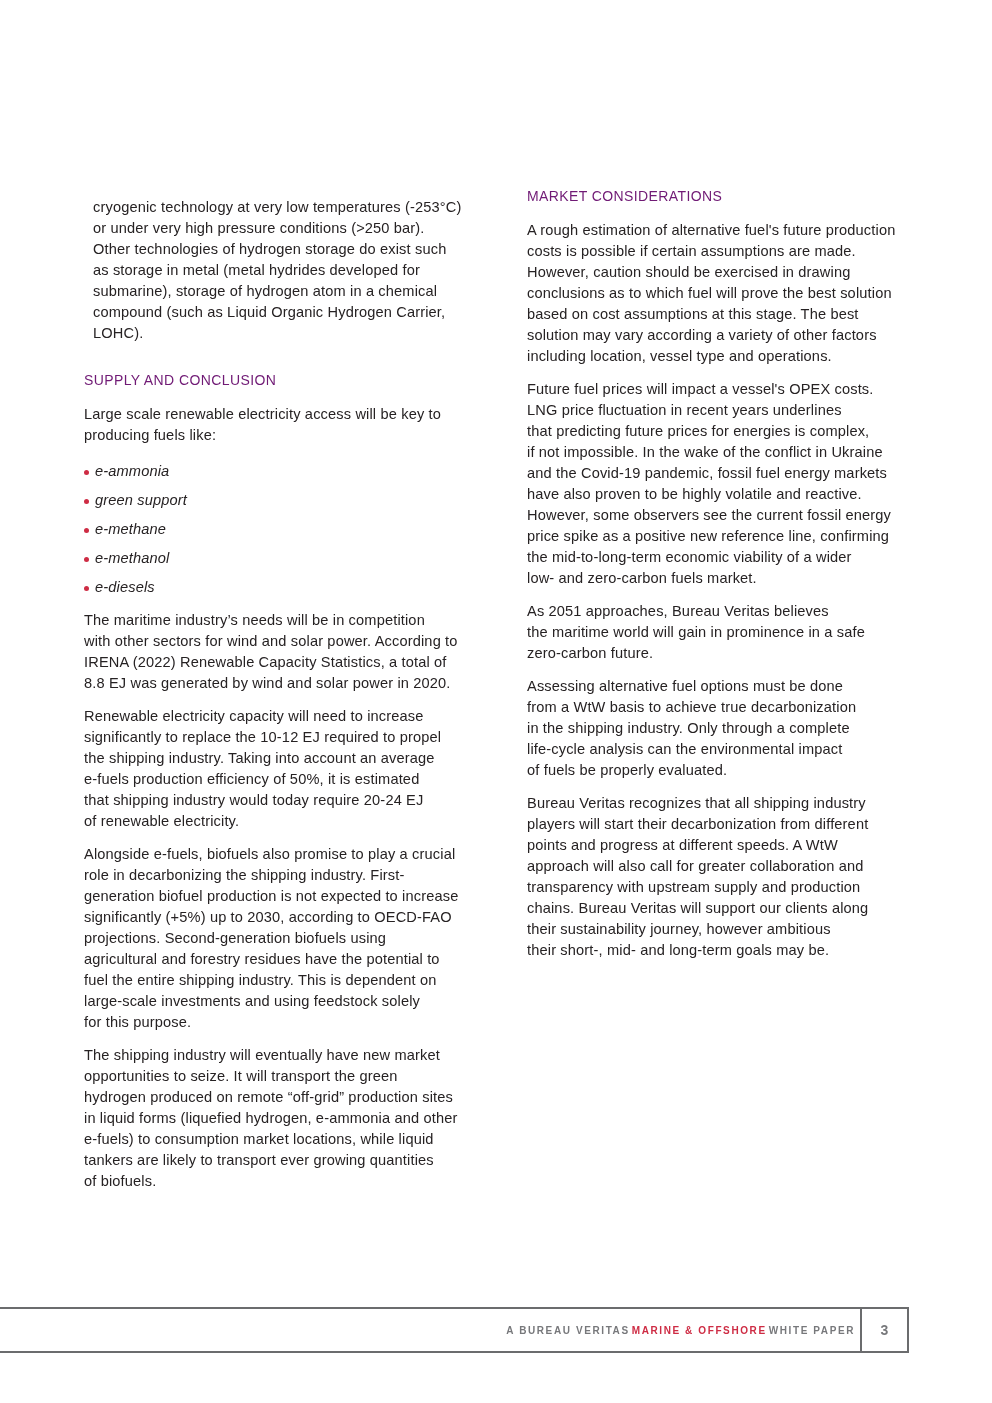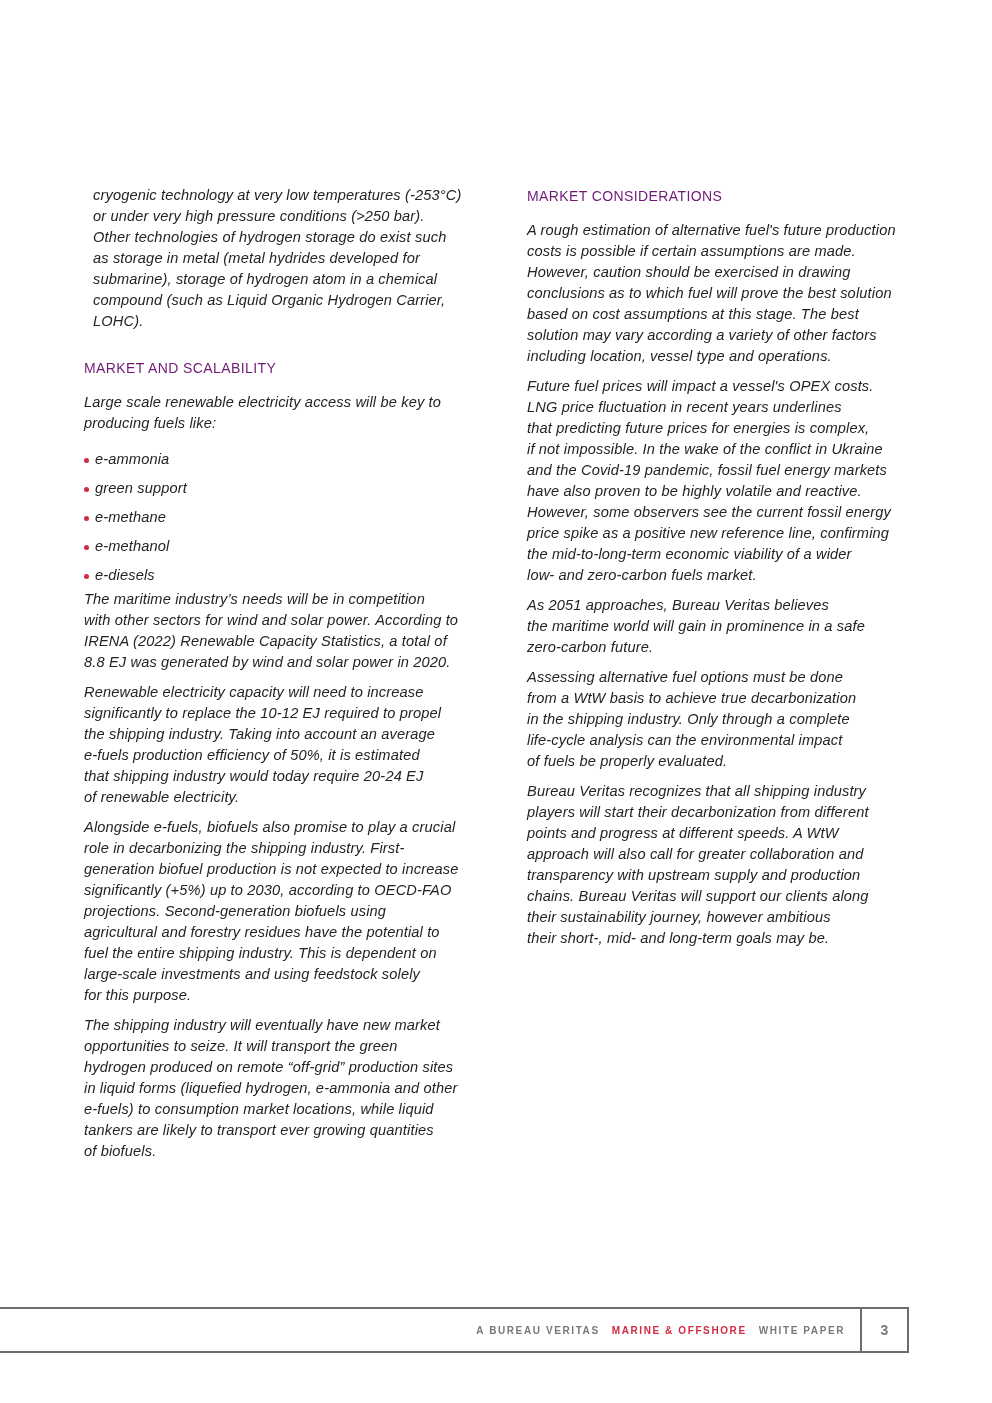--- a/index.html
+++ b/index.html
@@ -12,21 +12,21 @@
     overflow:hidden;
   }
   .col{
     position:absolute;
     font-size:14.6px;
     line-height:21px;
     letter-spacing:0.15px;
   }
   .col-left{left:84px;top:185px;width:436px;}
   .col-right{left:527px;top:186px;width:440px;}
-  p.body{margin:0 0 9px 0;white-space:pre-line;font-style:italic;}
+  p.body{margin:12px 0 9px 0;white-space:pre-line;}
   p.indent{padding-left:9px;}
   h2.sec{
     margin:0 0 13px 0;
     font-size:14px;
     line-height:21px;
     font-weight:normal;
     color:#701a75;
     letter-spacing:0.4px;
   }
   h2.sec.mt{margin-top:26px;}
@@ -51,22 +51,22 @@
     border-right:2px solid #6B6C6E;
     display:flex;
     align-items:stretch;
     background:#ffffff;
   }
   .footer-label{
     flex:1;
     display:flex;
     align-items:center;
     justify-content:flex-end;
-    gap:12px;
-    padding-right:15px;
+    gap:2px;
+    padding-right:5px;
     font-size:10px;
     font-weight:bold;
     letter-spacing:1.6px;
     color:#77787B;
     white-space:nowrap;
   }
   .footer-brand{color:#CE2C44;}
   .footer-pagebox{
     width:45px;
     border-left:2px solid #6B6C6E;
@@ -85,21 +85,21 @@
 
   <div class="col col-left">
     <p class="body indent">cryogenic technology at very low temperatures (-253°C)
 or under very high pressure conditions (&gt;250 bar).
 Other technologies of hydrogen storage do exist such
 as storage in metal (metal hydrides developed for
 submarine), storage of hydrogen atom in a chemical
 compound (such as Liquid Organic Hydrogen Carrier,
 LOHC).</p>
 
-    <h2 class="sec mt">MARKET AND SCALABILITY</h2>
+    <h2 class="sec mt">SUPPLY AND CONCLUSION</h2>
 
     <p class="body">Large scale renewable electricity access will be key to
 producing fuels like:</p>
 
     <ul class="fuels">
         <li>
         <span class="bullet"></span>
         <span>e-ammonia</span>
       </li>
         <li>

